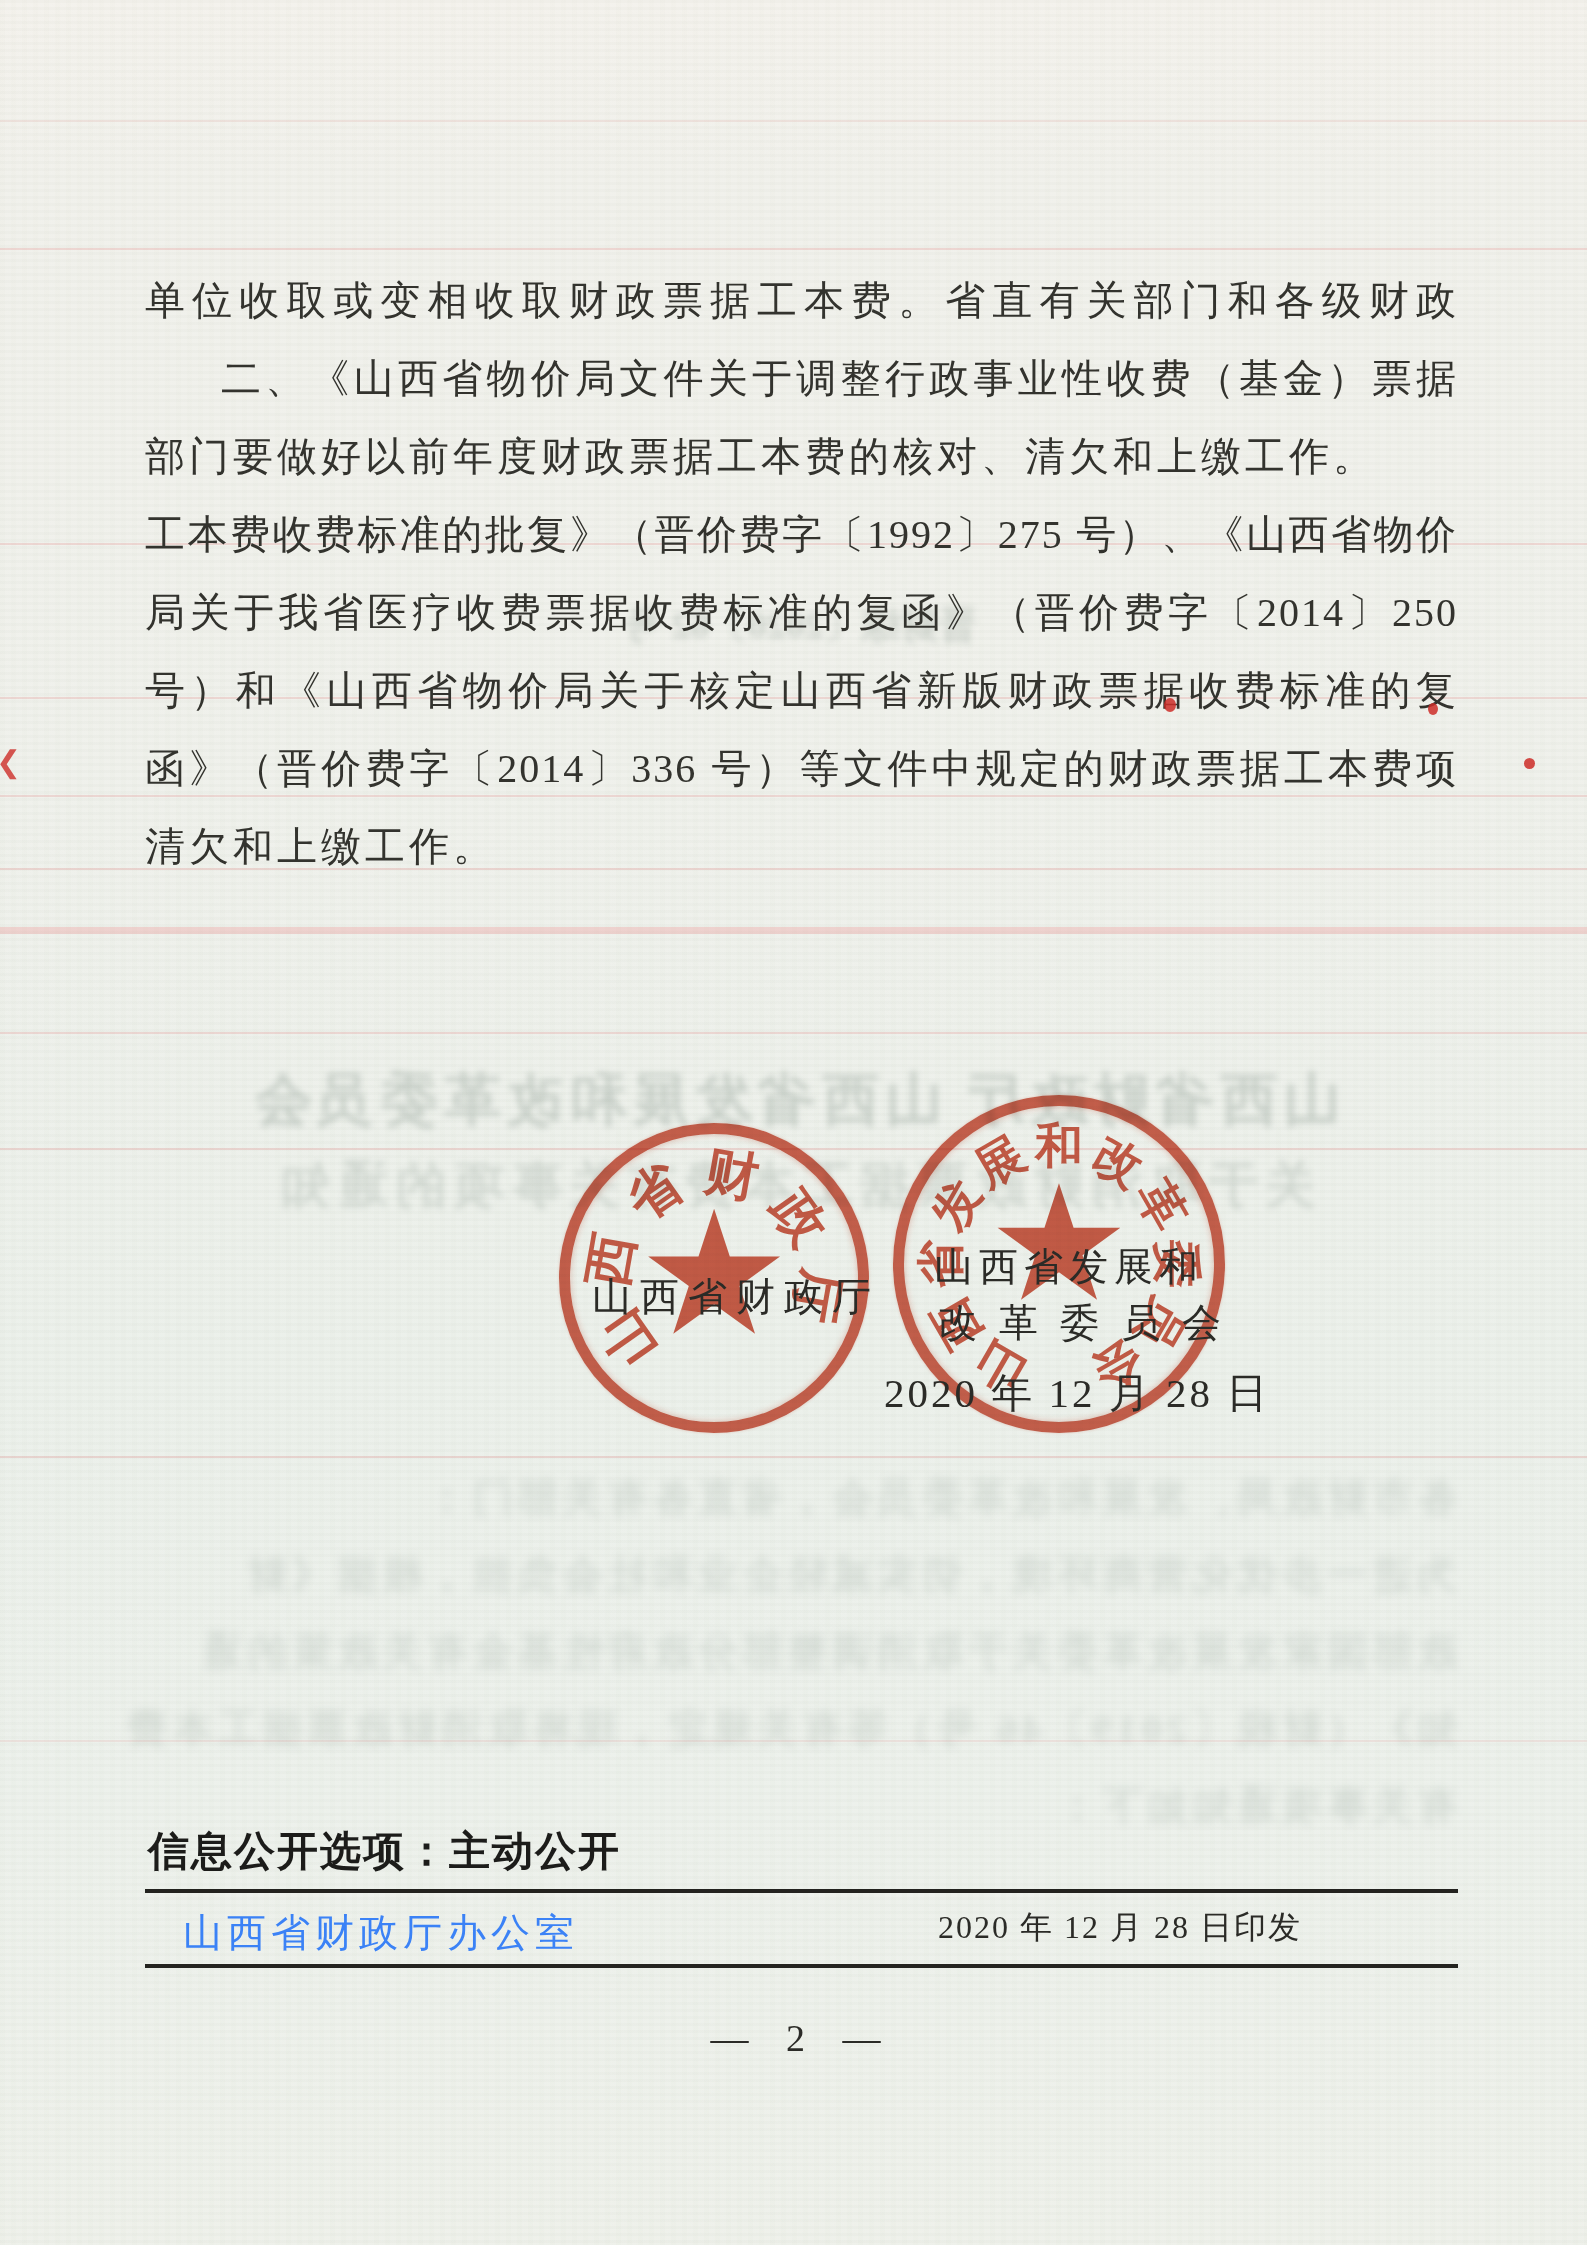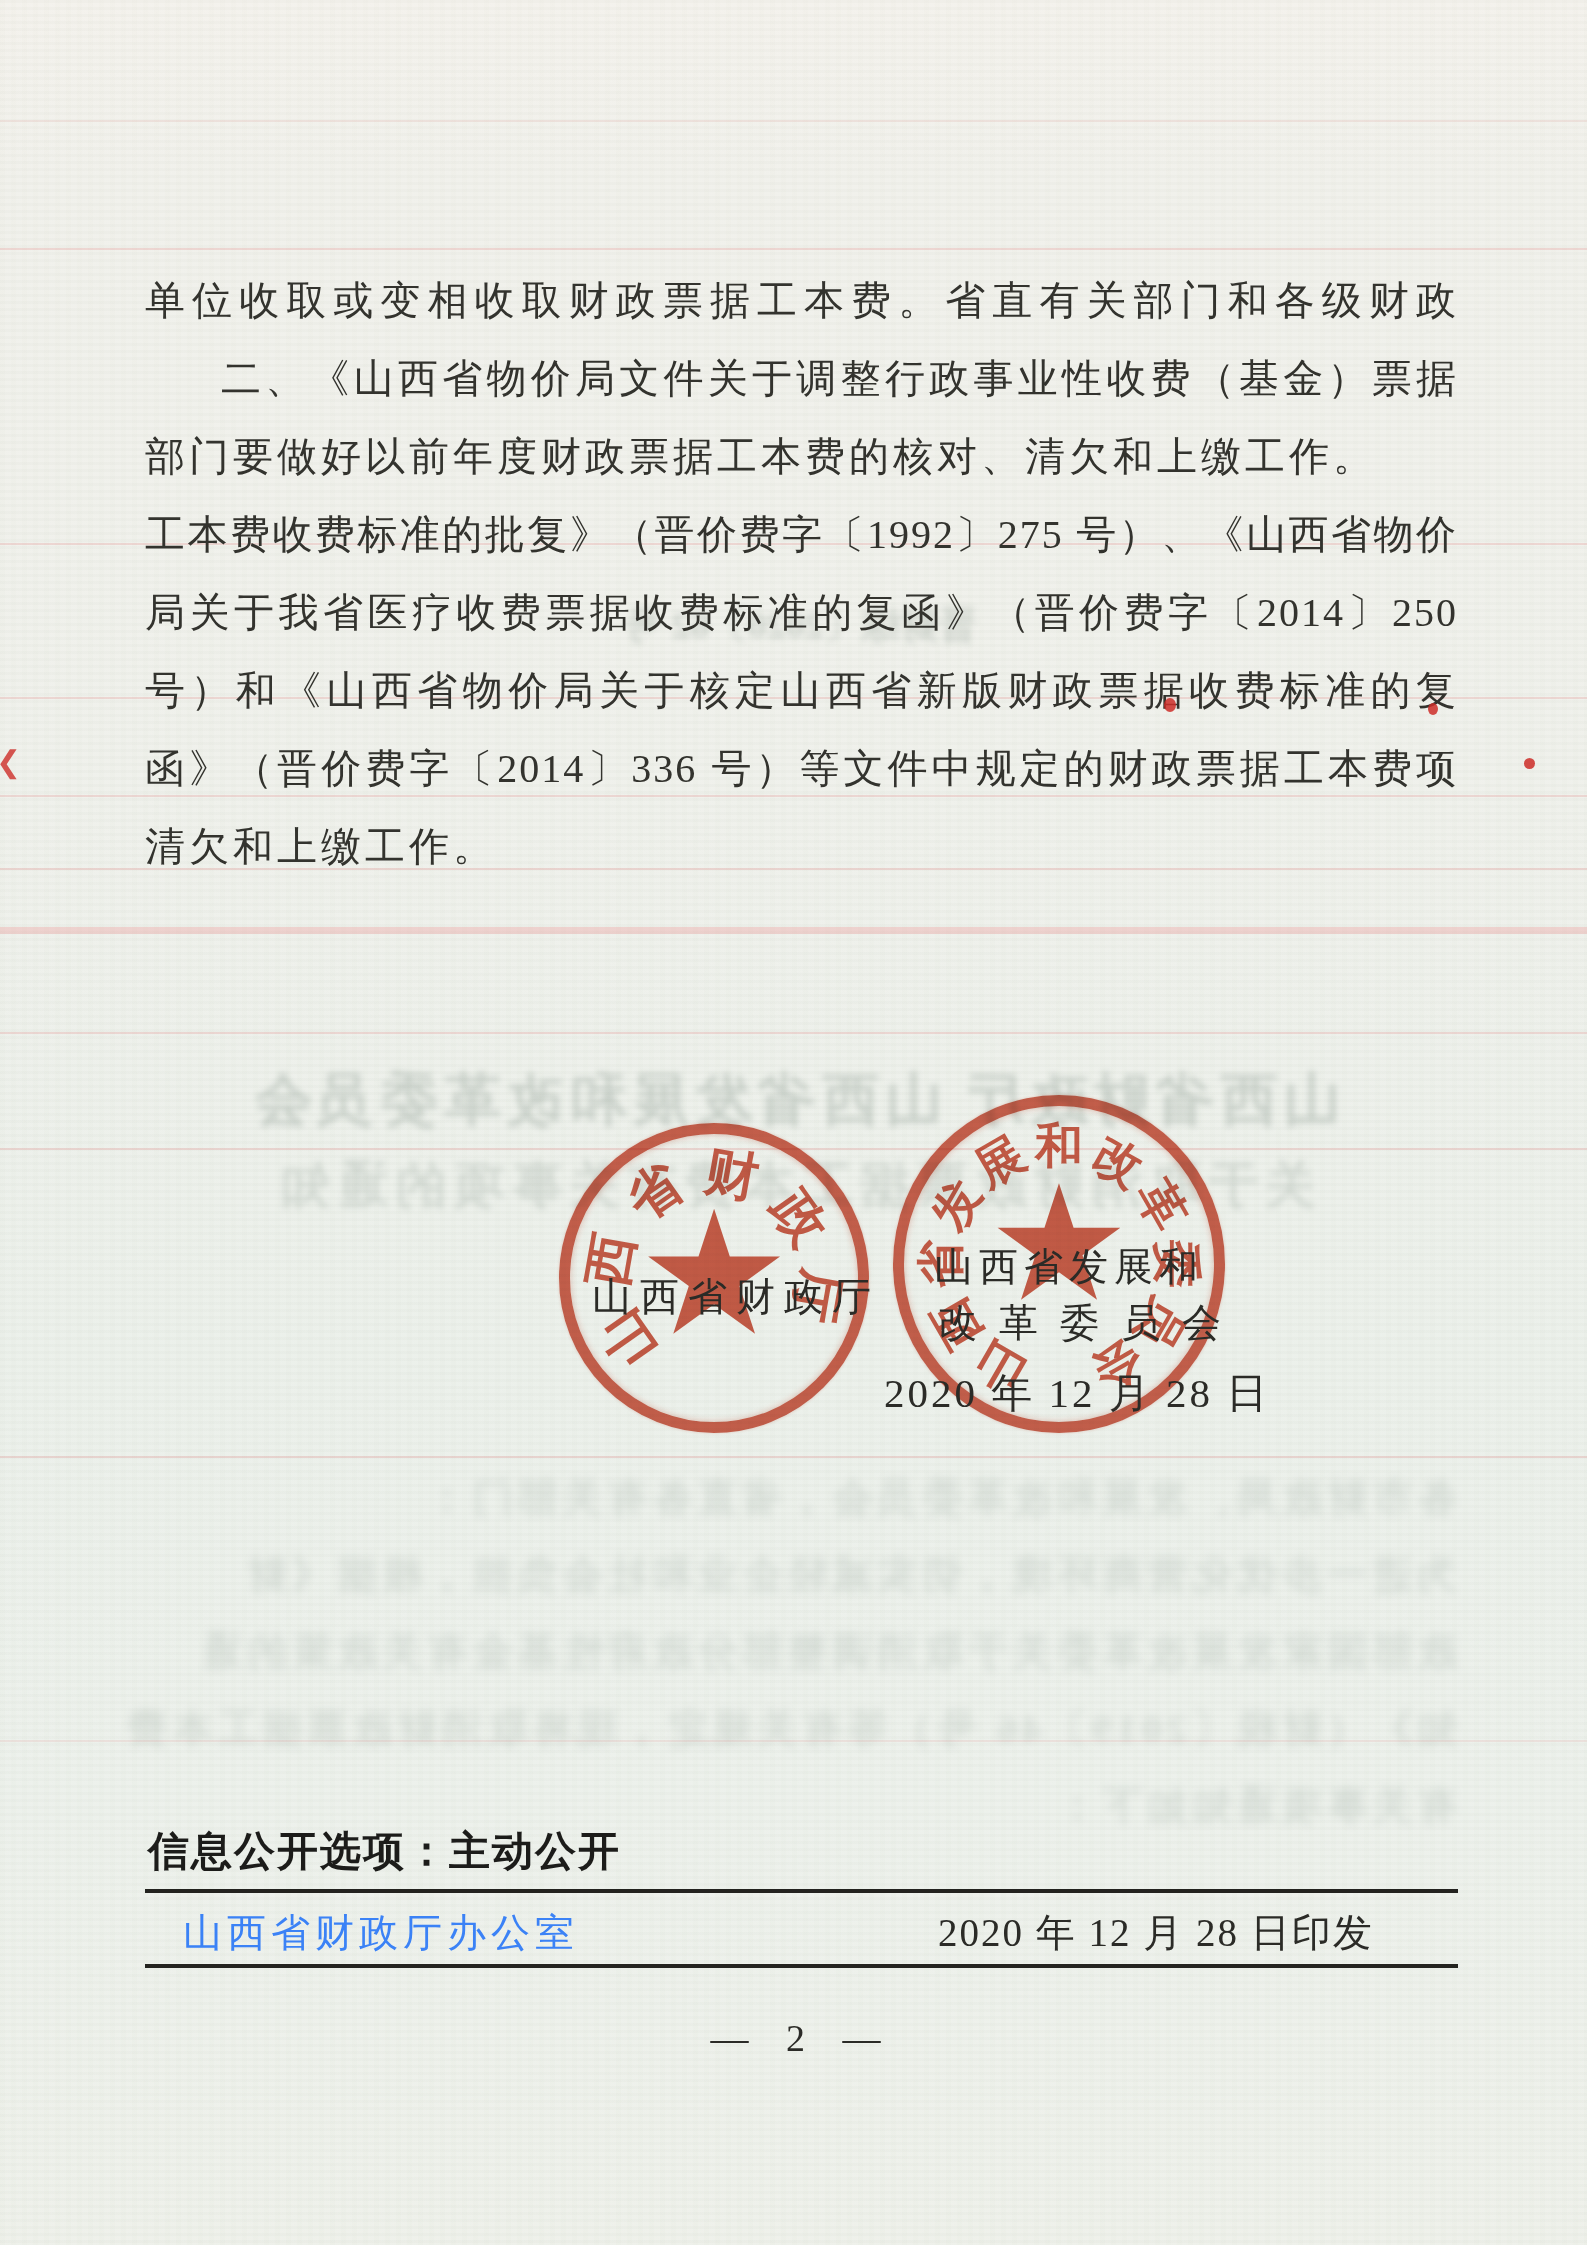--- a/index.html
+++ b/index.html
@@ -69,21 +69,21 @@
   
   .disclosure{
     position:absolute;left:148px;top:1824px;z-index:4;
     font-family:"Liberation Sans",sans-serif;font-weight:bold;
     font-size:41px;color:#1c1c1a;letter-spacing:2px;
   }
   .rule{position:absolute;left:145px;width:1313px;background:#23231f;z-index:4;}
   .rule.r1{top:1889px;height:4px;}
   .rule.r2{top:1964px;height:4px;}
   .office{position:absolute;left:183px;top:1906px;z-index:4;font-size:39px;color:#3b82f6;letter-spacing:5px;}
-  .printdate{position:absolute;left:938px;top:1906px;z-index:4;font-size:39px;color:#2b2b27;letter-spacing:2px;}
+  .printdate{position:absolute;left:938px;top:1906px;z-index:4;font-size:32px;color:#2b2b27;letter-spacing:2px;}
   .pageno{position:absolute;left:0;top:2016px;width:100%;text-align:center;z-index:4;
     font-size:38px;color:#2b2b27;letter-spacing:14px;padding-left:18px;box-sizing:border-box;}
 </style>
 </head>
 <body>
 
 <div class="texture"></div>
 
 <div class="redline" style="top:120px;opacity:.5"></div>
 <div class="redline" style="top:248px"></div>

